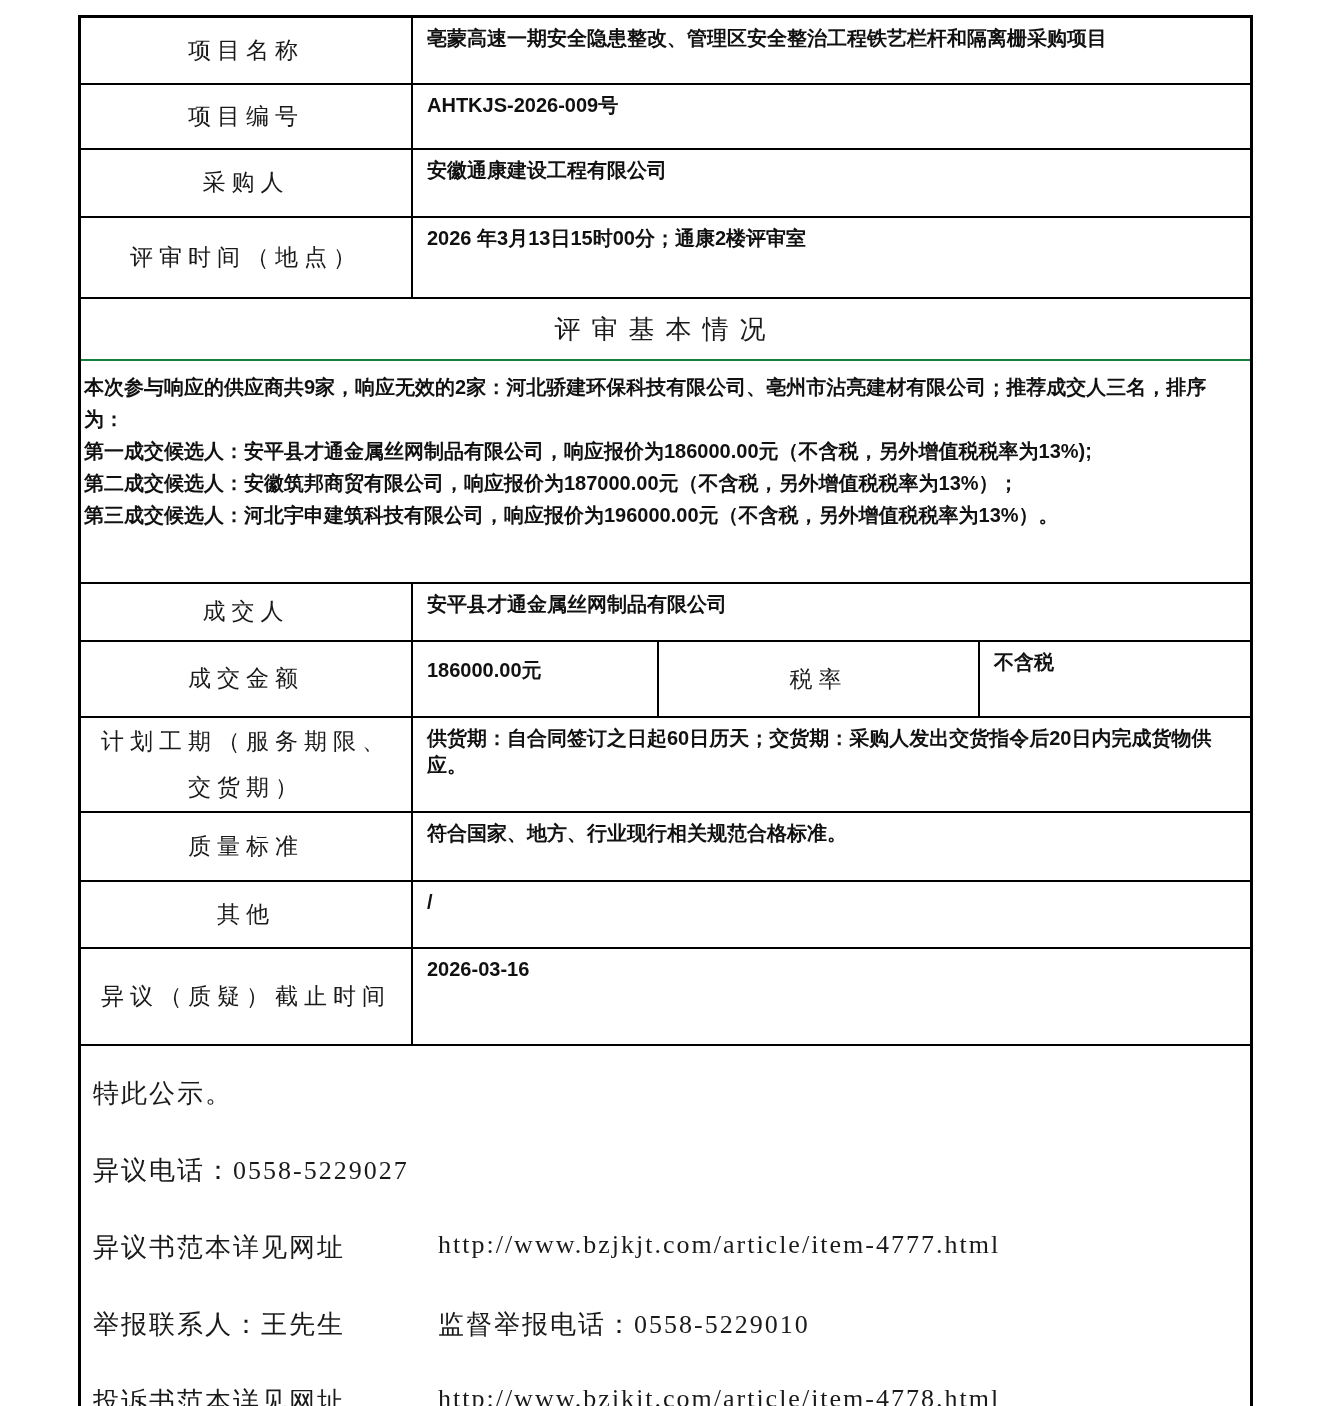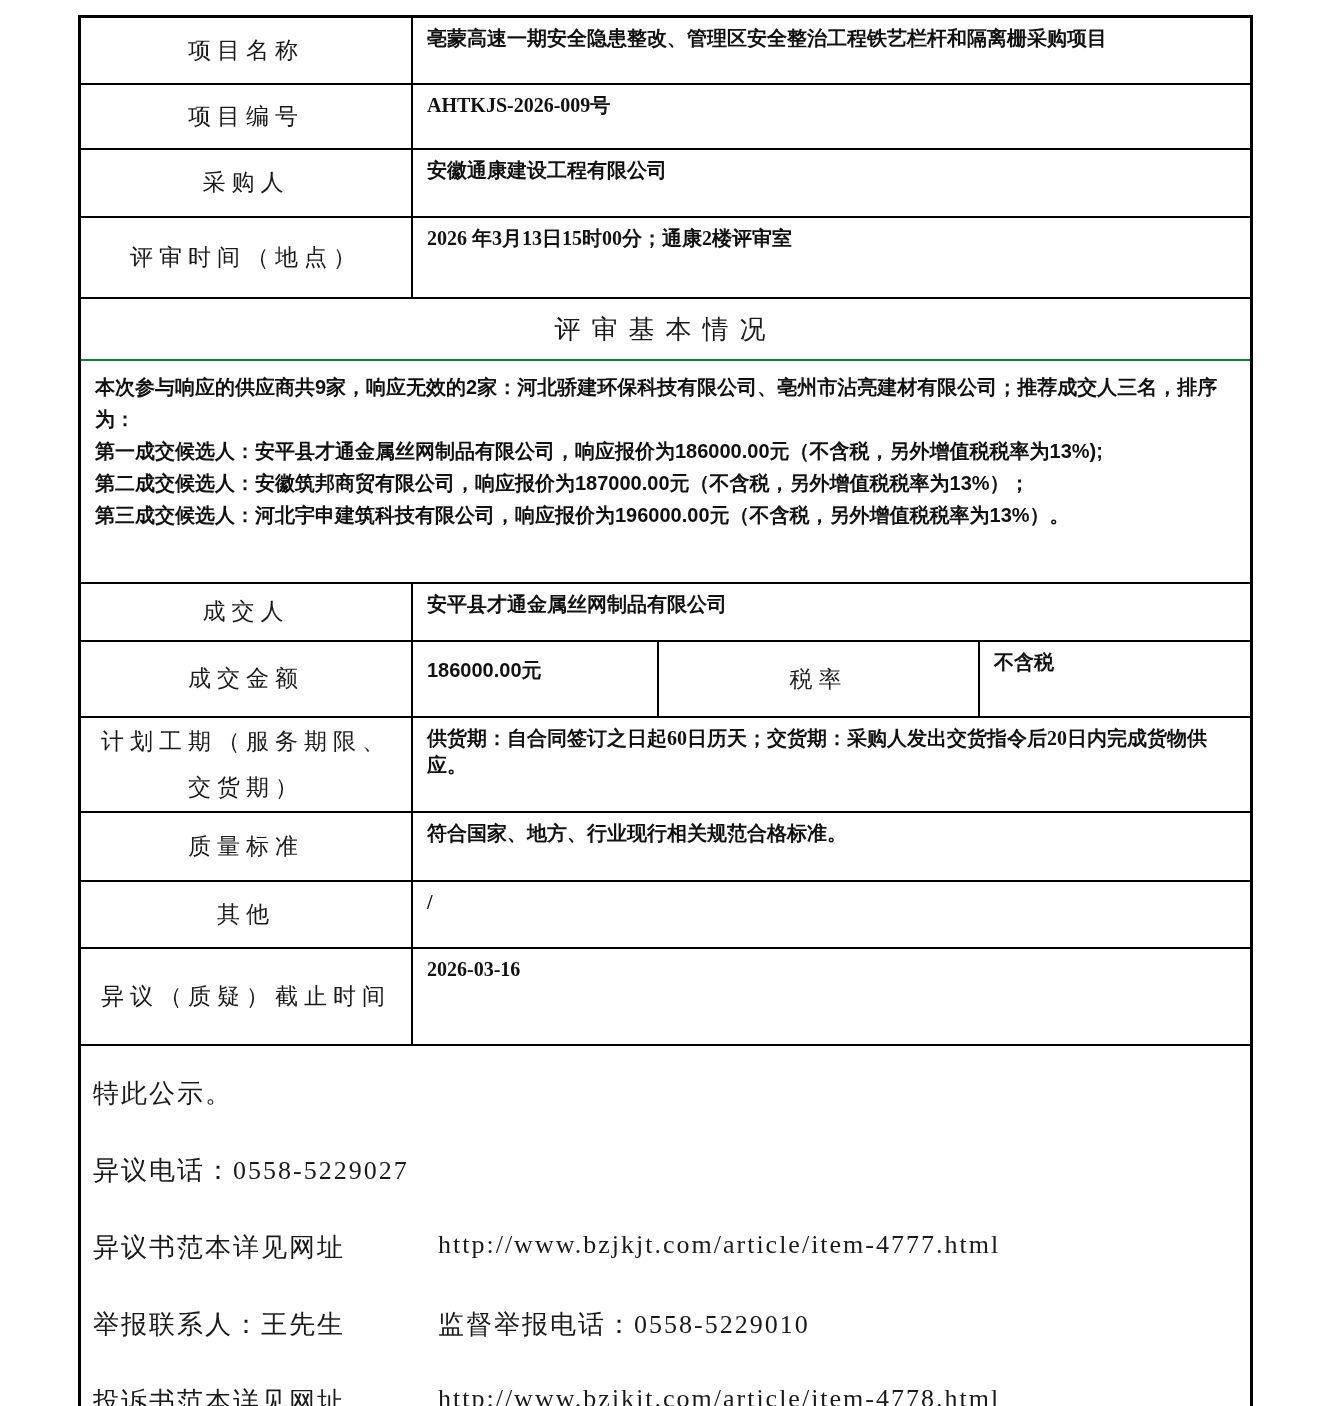--- a/index.html
+++ b/index.html
@@ -6,28 +6,28 @@
   body{width:1341px;height:1406px;overflow:hidden;position:relative;
        font-family:"Liberation Sans","DejaVu Sans",sans-serif;color:#111;}
   .sheet{position:absolute;left:78px;top:15px;width:1175px;box-sizing:border-box;
          border:3px solid #000;border-bottom:none;background:#fff;}
   .row{display:flex;border-bottom:2px solid #000;box-sizing:border-box;}
   .lbl{flex:0 0 332px;width:332px;box-sizing:border-box;border-right:2px solid #000;
        display:flex;align-items:center;justify-content:center;text-align:center;
        font-family:"Liberation Serif","DejaVu Serif",serif;font-size:23px;
        letter-spacing:6px;line-height:46px;color:#1a1a1a;padding:12px 14px;}
   .val{flex:1;box-sizing:border-box;padding:7px 14px 0 14px;
-       font-family:Liberation Serif, serif;
+       font-family:Liberation Sans, sans-serif;
        font-size:20px;font-weight:600;line-height:27px;color:#111;}
   .section-head{display:flex;align-items:center;justify-content:center;text-align:center;
        border-bottom:2px solid #15803d;box-sizing:border-box;
        font-family:"Liberation Serif","DejaVu Serif",serif;font-size:26px;
        letter-spacing:11px;color:#1a1a1a;}
   .body-cell{box-sizing:border-box;border-bottom:2px solid #000;
-       padding:10px 16px 0 14px;font-size:20px;font-weight:600;line-height:32px;}
+       padding:10px 16px 0 3px;font-size:20px;font-weight:600;line-height:32px;}
   .body-cell p{margin:0;}
   .amt-v1{flex:0 0 246px;box-sizing:border-box;border-right:2px solid #000;
        padding:15px 14px 0 14px;font-size:20px;font-weight:600;line-height:27px;}
   .amt-tax{flex:0 0 321px;box-sizing:border-box;border-right:2px solid #000;
        display:flex;align-items:center;justify-content:center;text-align:center;
        font-family:"Liberation Serif","DejaVu Serif",serif;font-size:23px;
        letter-spacing:6px;color:#1a1a1a;}
   .footer{box-sizing:border-box;height:370px;padding:30px 14px 0 12px;
        font-family:"Liberation Serif","DejaVu Serif",serif;font-size:26px;
        letter-spacing:2px;color:#1a1a1a;}

